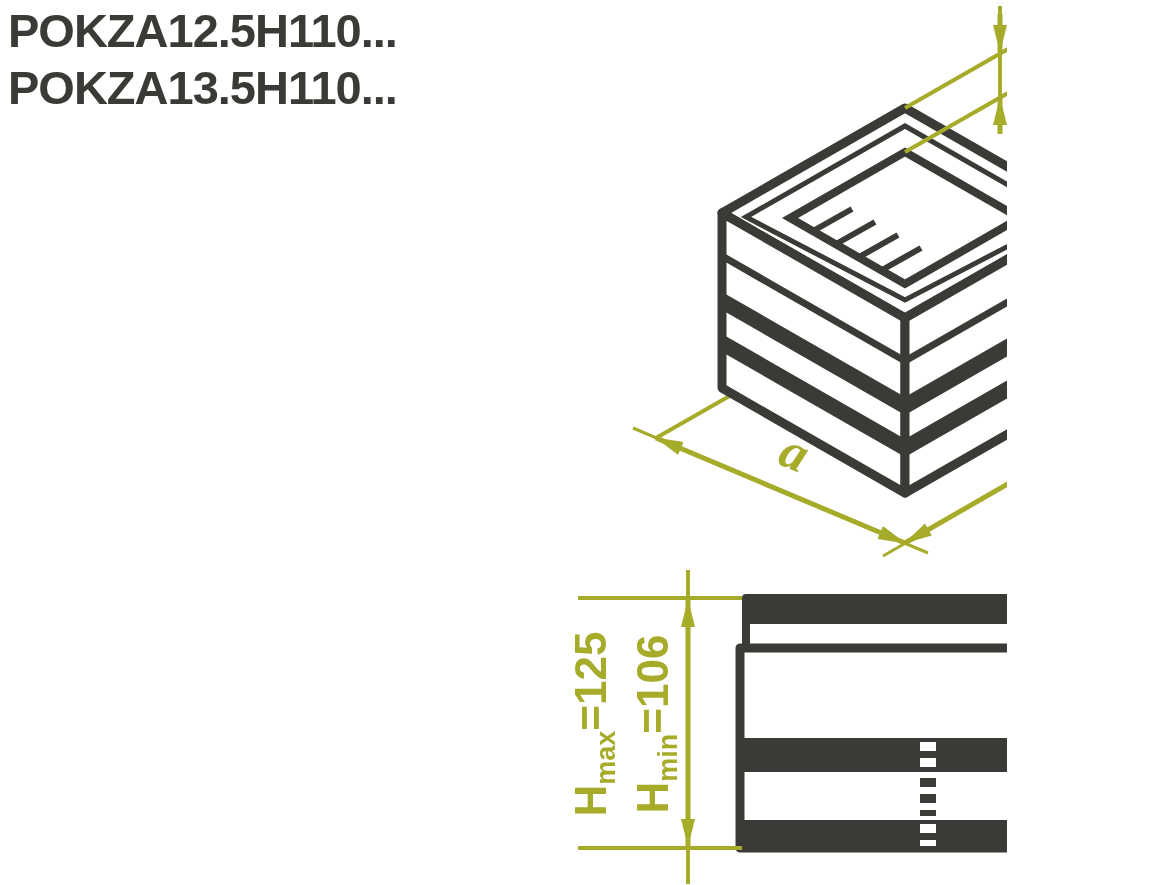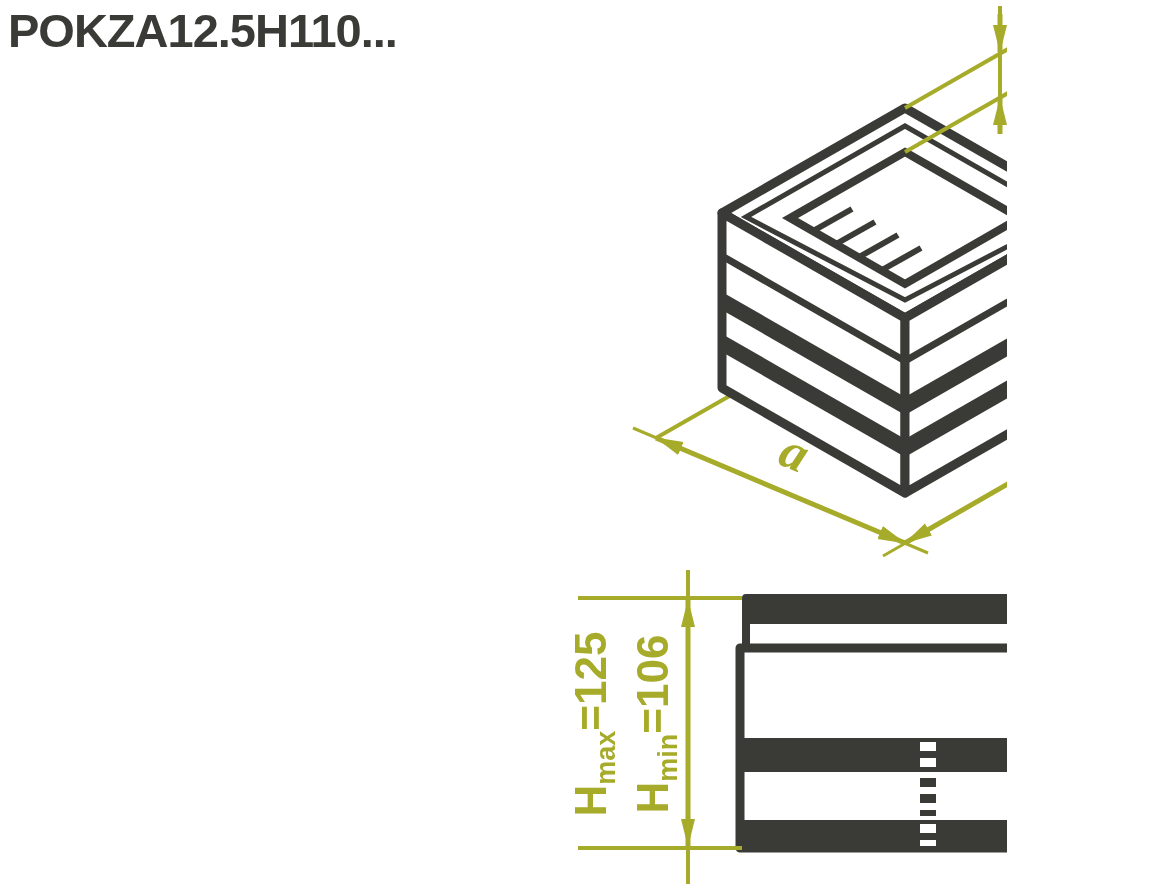--- a/index.html
+++ b/index.html
@@ -22,20 +22,21 @@
             font-weight:bold;font-size:44px;}
   .dim-text .sub{font-size:27px;}
 </style>
 </head>
 <body>
 
 <div class="page">
 
   <header class="codes">
     <div>POKZA12.5H110...</div>
+    <div>POKZA13.5H110...</div>
   </header>
 
   <svg class="drawing" viewBox="0 0 1149 885">
     <defs>
       <marker id="arw" markerUnits="userSpaceOnUse" markerWidth="28" markerHeight="18" viewBox="0 0 28 18" refX="27" refY="9" orient="auto">
         <path d="M0,2 L28,9 L0,16 Z" class="f-acc"></path>
       </marker>
       <marker id="arwS" markerUnits="userSpaceOnUse" markerWidth="28" markerHeight="18" viewBox="0 0 28 18" refX="27" refY="9" orient="auto-start-reverse">
         <path d="M0,2 L28,9 L0,16 Z" class="f-acc"></path>
       </marker>

